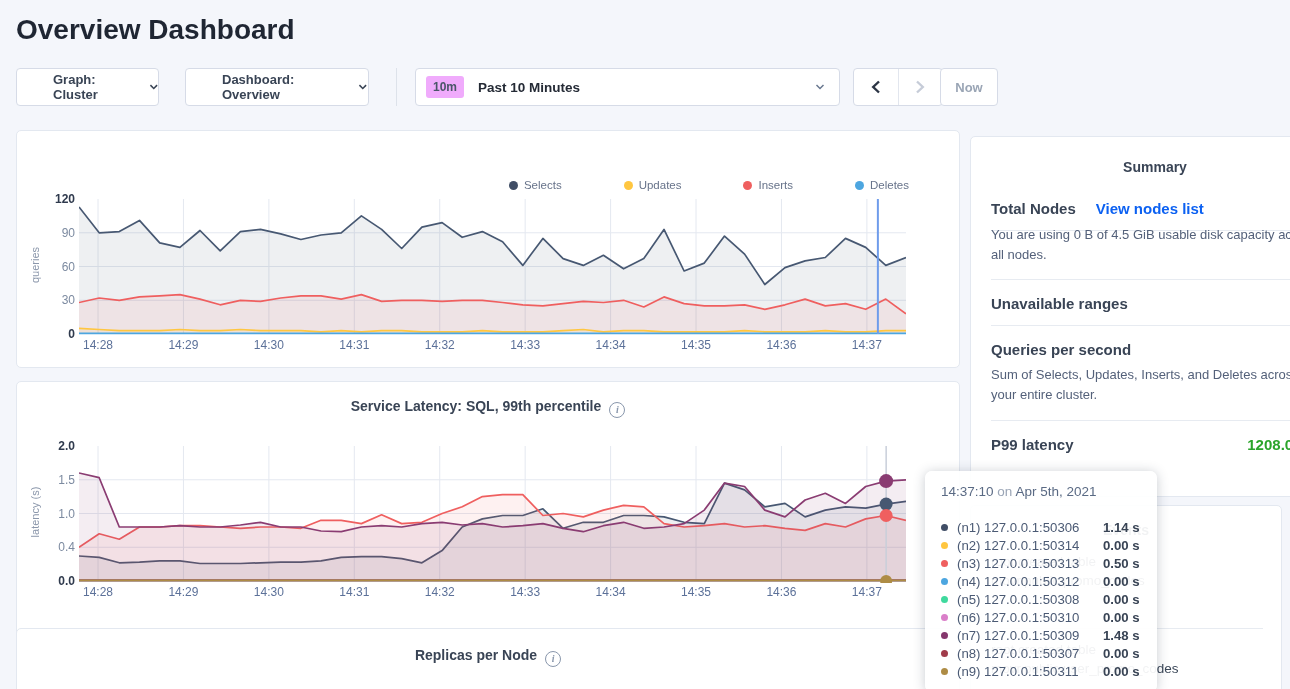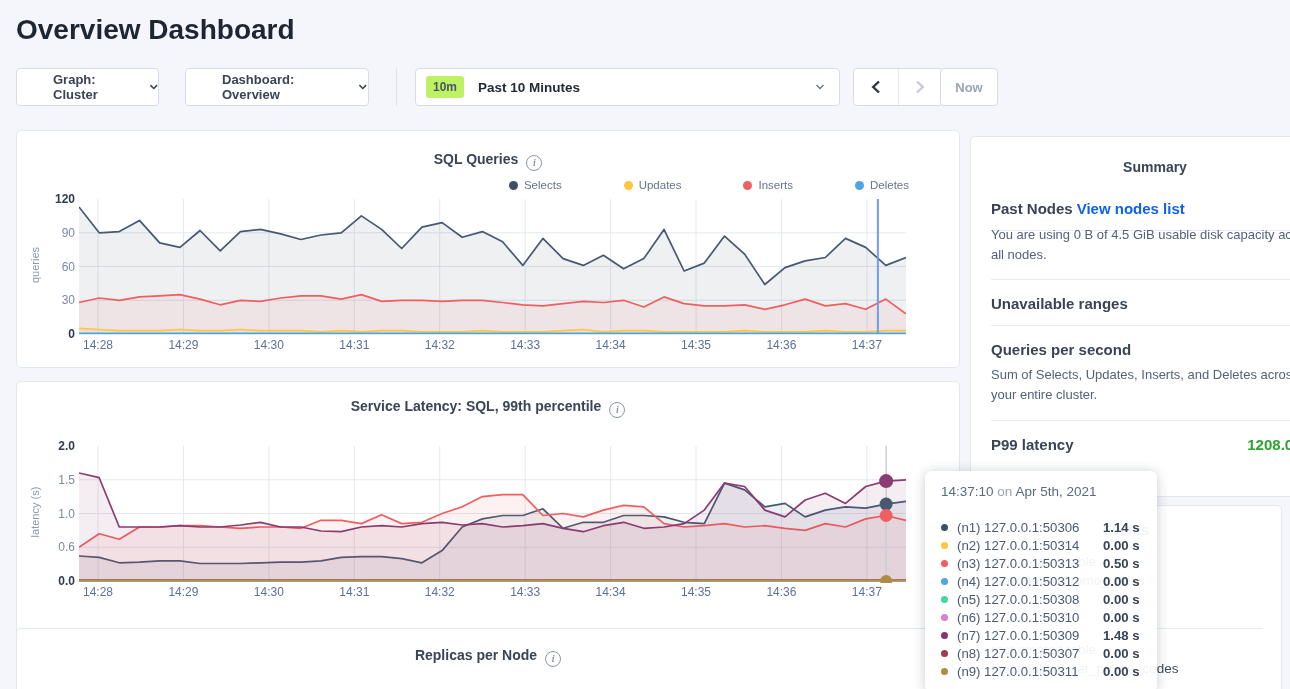--- a/index.html
+++ b/index.html
@@ -8,21 +8,21 @@
   .page-title { position:absolute; left:16px; top:14px; font-size:28px; font-weight:600; color:#1f2633; }
 
   
   .toolbar { position:absolute; left:0; top:68px; width:100%; height:38px; }
   .dd { position:absolute; height:38px; background:#fff; border:1px solid #d6dbe7; border-radius:4px;
         display:flex; align-items:center; justify-content:center; gap:9px; font-size:13px; font-weight:700; color:#394455; cursor:pointer;padding-left:36px;}
   .chev { width:10px; height:10px; }
   .vdiv { position:absolute; left:396px; top:0; width:1px; height:38px; background:#dde2ea; }
   .timesel { position:absolute; left:415px; top:0; width:425px; height:38px; background:#fff; border:1px solid #d6dbe7; border-radius:4px;
         display:flex; align-items:center; cursor:pointer;}
-  .time-badge { margin-left:10px; background:#bef264; border-radius:3px; font-size:12px; font-weight:700; color:#4a5568; padding:4px 7px; }
+  .time-badge { margin-left:10px; background:#f0abfc; border-radius:3px; font-size:12px; font-weight:700; color:#4a5568; padding:4px 7px; }
   .time-label { margin-left:14px; font-size:13.5px; font-weight:700; color:#242a35; }
   .timesel .chev { margin-left:auto; margin-right:14px; }
   .arrows { position:absolute; left:853px; top:0; width:90px; height:38px; border:1px solid #d6dbe7; border-radius:4px; background:#fff; display:flex; }
   .arrow-cell { flex:1; display:flex; align-items:center; justify-content:center; cursor:pointer; }
   .arrow-cell + .arrow-cell { border-left:1px solid #e2e6ee; }
   .now-btn { position:absolute; left:940px; top:0; width:58px; height:38px; border:1px solid #d6dbe7; border-radius:4px; background:#fff;
         font-size:13px; font-weight:700; color:#9aa5b5; display:flex; align-items:center; justify-content:center; }
 
   
   .card { position:absolute; background:#fff; border:1px solid #e3e8f0; border-radius:5px; }
@@ -42,21 +42,21 @@
   .xlabels span { position:absolute; width:48px; text-align:center; font-size:12px; color:#5c7199; }
   .ylab-rot { position:absolute; left:-12px; width:60px; text-align:center; transform:rotate(-90deg); font-size:11px; color:#8b97ab; }
 
   
   .sum-head { padding-top:22px; text-align:center; font-size:14px; font-weight:700; color:#394455; }
   .sum-body { padding:10px 20px 0 20px; }
   .sum-row { display:flex; align-items:baseline; padding:15px 0 13px 0; }
   .sum-row + .hr, .sum-desc + .hr { border:none; }
   .hr { height:1px; background:#e7ebf1; border:none; }
   .sum-label { font-size:15px; font-weight:700; color:#394455; }
-  .sum-link { font-size:15px; font-weight:700; margin-left:4px; cursor:pointer;text-align:right; }
+  .sum-link { font-size:15px; font-weight:700; margin-left:20px; cursor:pointer;text-align:right; }
   .sum-value { margin-left:auto; font-size:15px; font-weight:700; }
   .sum-desc { font-size:13px; color:#54617a; line-height:1.55; padding:0 0 14px 0; margin-top:-6px; }
 
   
   .ev-head { padding-top:16px; text-align:center; font-size:14px; font-weight:700; color:#394455; }
   .ev-item { position:absolute; left:20px; width:272px; font-size:13.5px; color:#3c4859; line-height:19px; }
   .ev-div { position:absolute; left:20px; width:272px; height:1px; background:#e7ebf1; }
 
   
   .tooltip { position:absolute; left:925px; top:471px; width:232px; background:rgba(255,255,255,0.93);
@@ -103,23 +103,20 @@
     <div class="arrow-cell">
       <svg width="12" height="14" viewBox="0 0 12 14">
           <path d="M3 1.5 L8.8 7 L3 12.5" fill="none" stroke="#c6ccd8" stroke-width="2.4"></path>
         </svg>
     </div>
   </div>
   <div class="now-btn">Now</div>
 </div>
 
 <div class="card" style="left:16px; top:130px; width:944px; height:238px;">
-  <div class="chart-title-row">
-    <span>SQL Queries</span><span class="info-icon">i</span>
-  </div>
   <div class="legend">
     <span class="legend-item">
         <span class="legend-dot" style="background: rgb(64, 78, 102);"></span>
         <span>Selects</span>
       </span>
     <span class="legend-item">
         <span class="legend-dot" style="background: rgb(255, 198, 64);"></span>
         <span>Updates</span>
       </span>
     <span class="legend-item">
@@ -179,21 +176,21 @@
     </div>
 </div>
 
 <div class="card" style="left:16px; top:381px; width:944px; height:264px;">
   <div class="chart-title-row" style="top:16px;">
     <span>Service Latency: SQL, 99th percentile</span><span class="info-icon">i</span>
   </div>
   <div class="ylab-rot" style="top:124px;">latency (s)</div>
   <div class="ylabels" style="top:56px; height:151px;">
       <span class="edge" style="top: 136px;">0.0</span>
-      <span style="top: 102.25px;">0.6</span>
+      <span style="top: 102.25px;">0.4</span>
       <span style="top: 68.5px;">1.0</span>
       <span style="top: 34.75px;">1.5</span>
       <span class="edge" style="top: 1px;">2.0</span>
     </div>
   <div class="plot" style="top:64px;">
       <svg width="827" height="137" viewBox="0 0 827 137" style="overflow:hidden;display:block">
         <line x1="19.021" y1="0" x2="19.021" y2="135" stroke="#e4e8f0" stroke-width="1"></line>
         <line x1="104.45009999999999" y1="0" x2="104.45009999999999" y2="135" stroke="#e4e8f0" stroke-width="1"></line>
         <line x1="189.8792" y1="0" x2="189.8792" y2="135" stroke="#e4e8f0" stroke-width="1"></line>
         <line x1="275.30830000000003" y1="0" x2="275.30830000000003" y2="135" stroke="#e4e8f0" stroke-width="1"></line>
@@ -243,21 +240,21 @@
 <div class="card" style="left:16px; top:628px; width:944px; height:200px;">
   <div class="chart-title-row" style="top:18px;">
     <span>Replicas per Node</span><span class="info-icon">i</span>
   </div>
 </div>
 
 <div class="card" style="left:970px; top:136px; width:370px; height:361px;">
   <div class="sum-head">Summary</div>
   <div class="sum-body">
     <div class="sum-row">
-      <span class="sum-label">Past Nodes</span>
+      <span class="sum-label">Total Nodes</span>
       <span class="sum-link" style="color: rgb(12, 97, 242);">View nodes list</span>
       <span class="sum-value" style="color: rgb(43, 164, 43);">9</span>
     </div>
     <hr class="hr">
     <div class="sum-desc">You are using 0 B of 4.5 GiB usable disk capacity across all nodes.</div>
     <hr class="hr">
     <div class="sum-row">
       <span class="sum-label">Unavailable ranges</span>
       <span class="sum-value" style="color: rgb(43, 164, 43);">0</span>
     </div>

